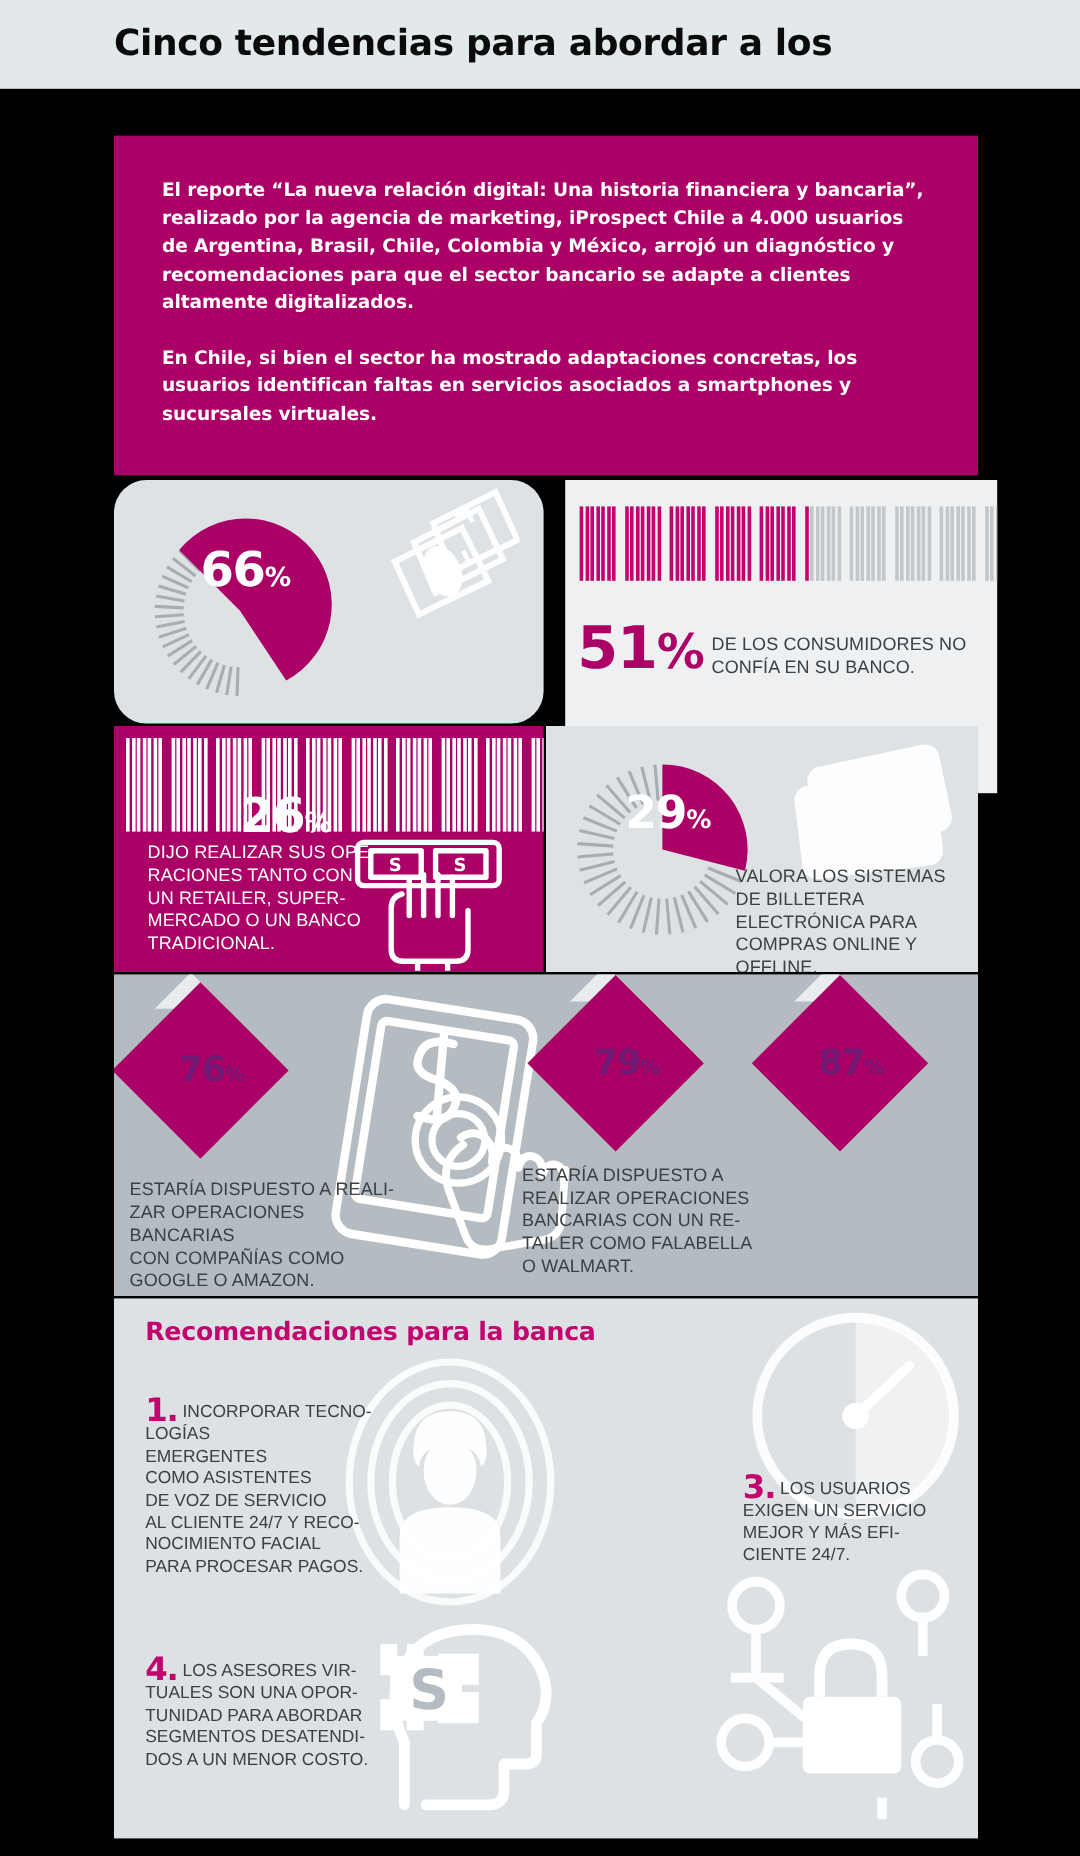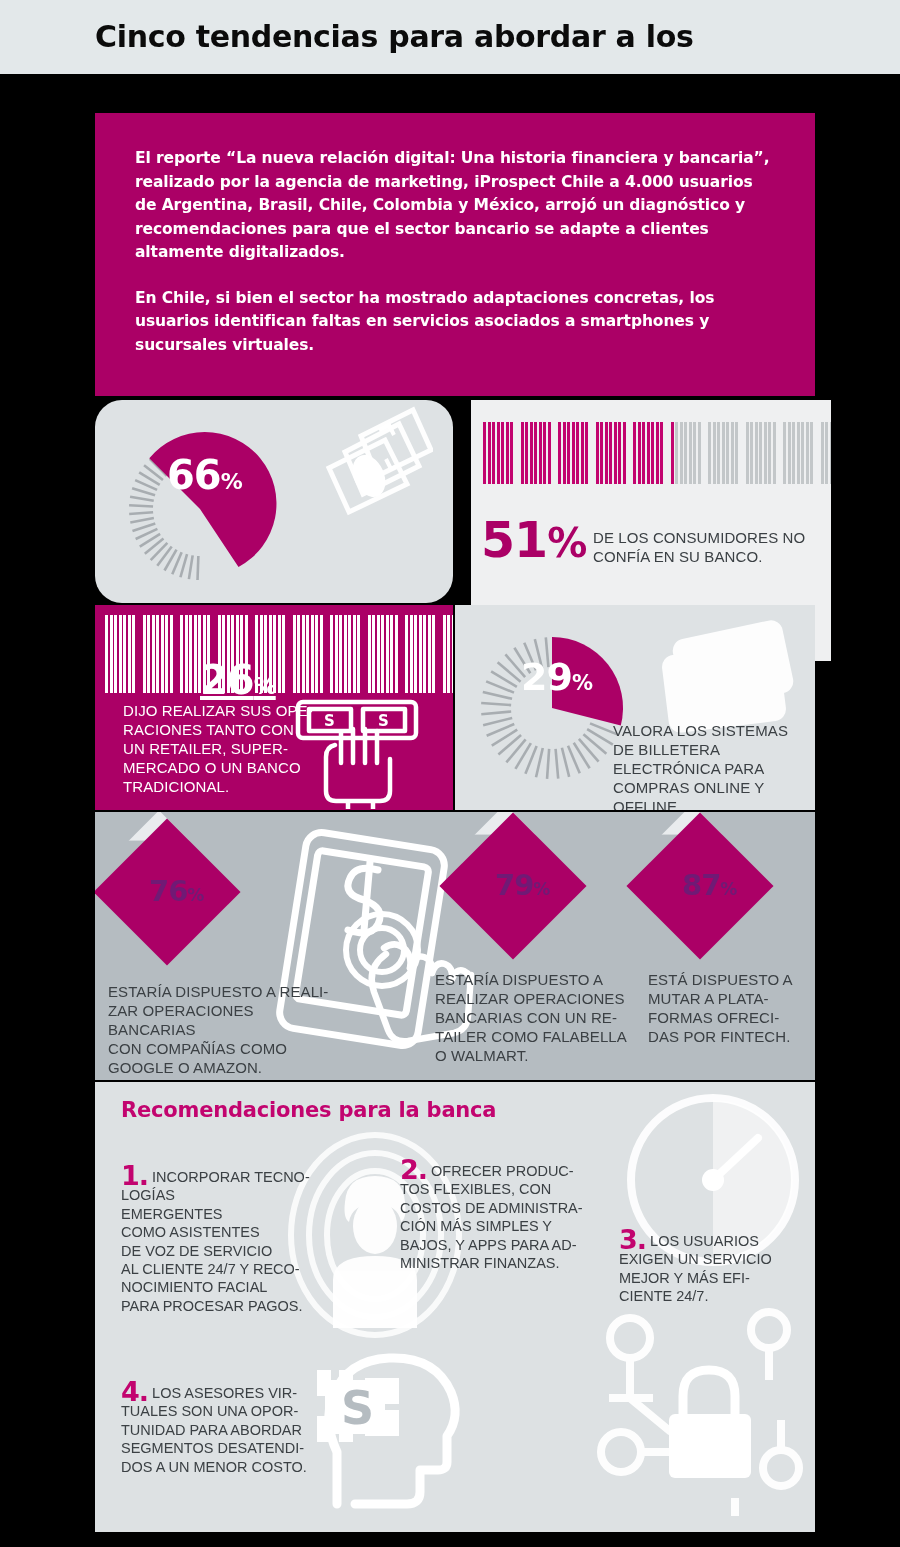--- a/index.html
+++ b/index.html
@@ -88,21 +88,21 @@
 
   .n51 {
     position: absolute; left: 10px; top: 112px;
     font-size: 49px; color: #ab0066;
   }
   .n51 .pct { font-size: 40px; }
 
   
   .n26 {
     position: absolute; left: 105px; top: 52px;
-    font-size: 40px; color: #ffffff; text-decoration: underline;
+    font-size: 40px; color: #ffffff;
   }
   .n26 .pct { font-size: 23px; }
 
   
   .n29 {
     position: absolute; left: 66px; top: 50px;
     font-size: 38px; color: #ffffff; z-index: 5;
   }
   .n29 .pct { font-size: 21px; }
 
@@ -508,24 +508,20 @@
     <div class="bignum dnum" style="left:400px; top:56px;"><span>79</span><span class="pct">%</span></div>
     <div class="cap" style="left:340px; top:158px; width:215px; white-space:pre-line;">ESTARÍA DISPUESTO A
 REALIZAR OPERACIONES
 BANCARIAS CON UN RE-
 TAILER COMO FALABELLA
 O WALMART.</div>
 
     <div class="diamond-shadow" style="left:545px; top:14px;"></div>
     <div class="diamond" style="left:553px; top:22px;"></div>
     <div class="bignum dnum" style="left:587px; top:56px;"><span>87</span><span class="pct">%</span></div>
-    <div class="cap" style="left:553px; top:158px; width:180px; white-space:pre-line;">ESTÁ DISPUESTO A
-MUTAR A PLATA-
-FORMAS OFRECI-
-DAS POR FINTECH.</div>
   </div>
 
   <div class="panel prec">
     <div class="rec-title">Recomendaciones para la banca</div>
 
     <div class="art" style="left:190px; top:48px;">
       <svg width="180" height="210" viewBox="0 0 180 210">
         <g fill="none" stroke="#ffffff" stroke-width="6" opacity="0.85">
           <ellipse cx="90" cy="105" rx="84" ry="100"></ellipse>
           <ellipse cx="90" cy="105" rx="66" ry="82"></ellipse>
@@ -591,26 +587,20 @@
 
     <div class="rec" style="left:26px; top:86px; width:210px; white-space:pre-line;"><span class="num">1.</span> <span>INCORPORAR TECNO-
 LOGÍAS
 EMERGENTES
 COMO ASISTENTES
 DE VOZ DE SERVICIO
 AL CLIENTE 24/7 Y RECO-
 NOCIMIENTO FACIAL
 PARA PROCESAR PAGOS.</span></div>
 
-    <div class="rec" style="left:305px; top:80px; width:215px; white-space:pre-line;"><span class="num">2.</span> <span>OFRECER PRODUC-
-TOS FLEXIBLES, CON
-COSTOS DE ADMINISTRA-
-CIÓN MÁS SIMPLES Y
-BAJOS, Y APPS PARA AD-
-MINISTRAR FINANZAS.</span></div>
 
     <div class="rec" style="left:524px; top:150px; width:180px; white-space:pre-line;"><span class="num">3.</span> <span>LOS USUARIOS
 EXIGEN UN SERVICIO
 MEJOR Y MÁS EFI-
 CIENTE 24/7.</span></div>
 
     <div class="rec" style="left:26px; top:302px; width:226px; white-space:pre-line;"><span class="num">4.</span> <span>LOS ASESORES VIR-
 TUALES SON UNA OPOR-
 TUNIDAD PARA ABORDAR
 SEGMENTOS DESATENDI-

